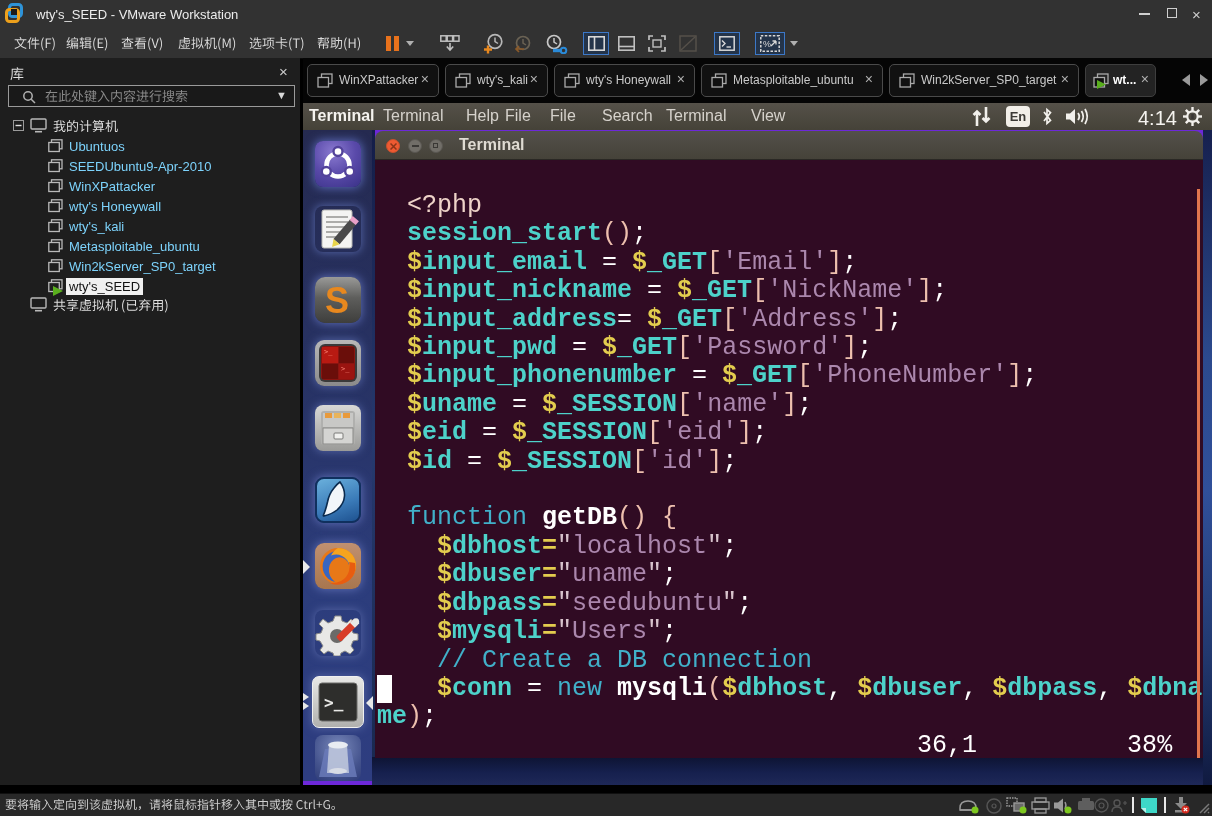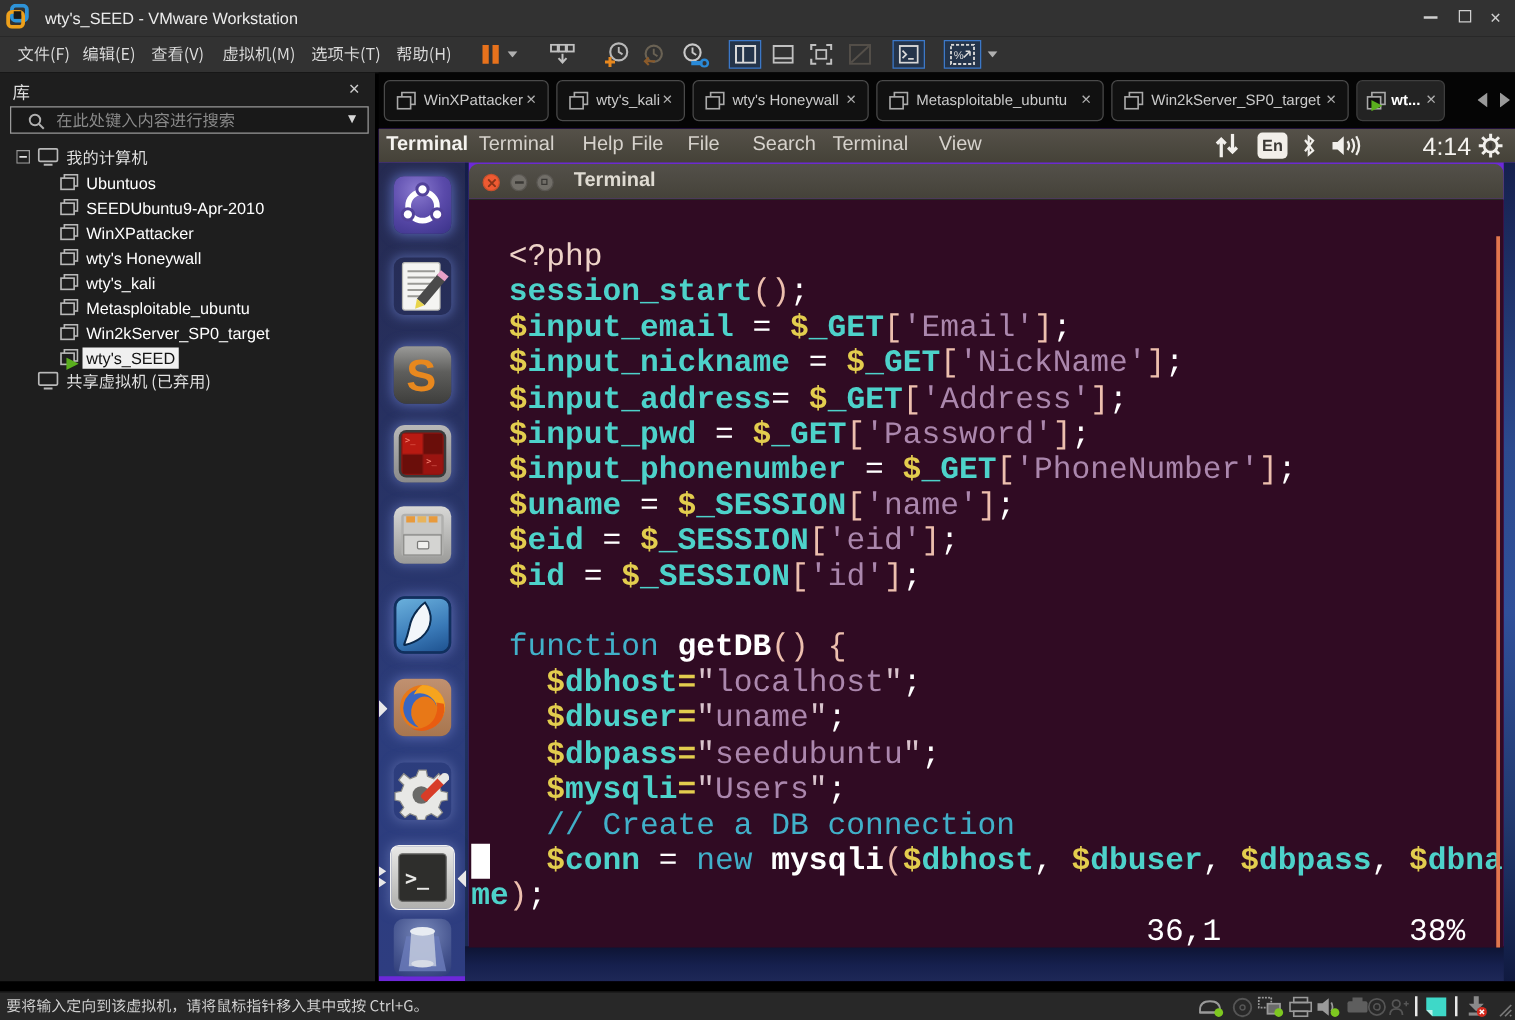--- a/index.html
+++ b/index.html
@@ -8,21 +8,21 @@
 
 #titlebar{left:0;top:0;width:1212px;height:29px;background:#323232}
 #titlebar .title{left:36px;top:7px;font-size:13px;color:#ececec}
 #menurow{left:0;top:29px;width:1212px;height:29px;background:#323232}
 #content-sep{left:0;top:58px;width:1212px;height:1px;background:#0a0a0a}
 
 #sidebar{left:0;top:58px;width:300px;height:735px;background:#1e1e1e}
 #sidebar .closex{left:279px;top:5px;font-size:15px;color:#cccccc}
 #searchbox{left:8px;top:27px;width:287px;height:22px;background:#191919;border:1px solid #9a9a9a}
 #searchbox .dd{position:absolute;right:7px;top:3px;color:#d8d8d8;font-size:11px}
-.treetxt{font-size:13px;color:#ffffff;white-space:nowrap}
+.treetxt{font-size:13px;color:#7dd3fc;white-space:nowrap}
 
 #tabbar{left:303px;top:58px;width:909px;height:45px;background:#050505}
 .tab{position:absolute;top:6px;height:33px;border:1px solid #4a4a4a;border-radius:5px;background:#111111}
 .tab .lbl{position:absolute;top:8px;font-size:12px;color:#cacaca;white-space:nowrap}
 .tab .tx{position:absolute;top:6px;font-size:14px;color:#b0b0b0}
 
 #vmscreen{left:303px;top:103px;width:909px;height:682px;background:#6d28d9;overflow:hidden}
 #ubar{left:0;top:0;width:909px;height:27px;background:linear-gradient(#555149,#454238);color:#dfdbd4}
 #ubar .m{position:absolute;top:4px;font-size:16px;color:#d6d2cc}
 

